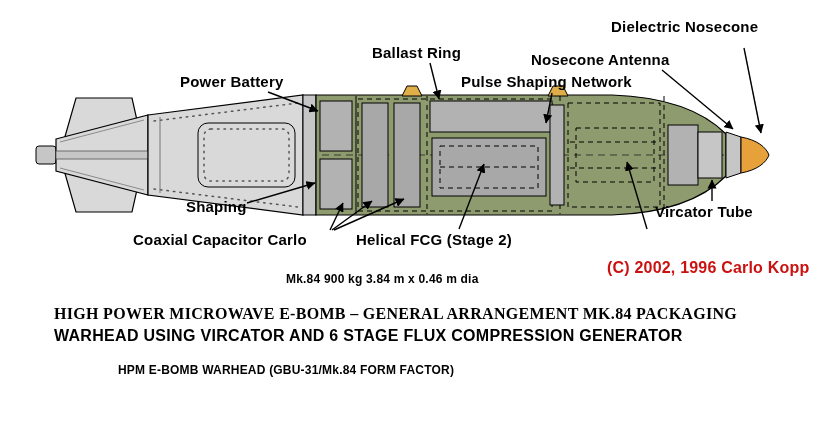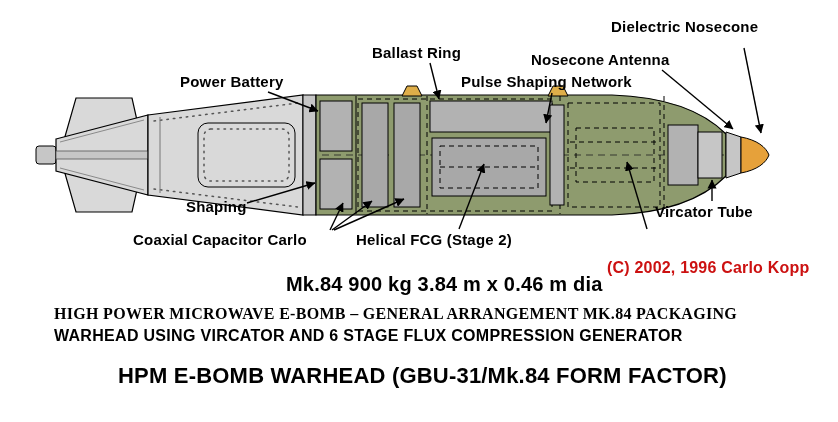--- a/index.html
+++ b/index.html
@@ -6,23 +6,23 @@
   .stage {
     position:relative; width:838px; height:422px; background:#fff;
     font-family:"Liberation Sans", sans-serif; overflow:hidden;
   }
   .stage svg { position:absolute; left:0; top:0; }
   .label {
     position:absolute; font-weight:bold; font-size:15px; color:#000;
     white-space:nowrap; line-height:1.1; letter-spacing:0.2px;
   }
   .copyright { font-size:16px; color:var(--copyright-red,#cc1111); }
-  .spec { font-size:20px; }
+  .spec { font-size:12px; }
   .caption { font-size:16px; letter-spacing:0.3px; }
-  .main-title { font-size:22px; letter-spacing:0.2px;text-align:right; }
+  .main-title { font-size:12px; letter-spacing:0.2px;text-align:right; }
 
   .fill-olive  { fill:var(--body-olive,#8e9b6e); }
   .fill-metal  { fill:var(--metal-light,#d9d9d9); }
   .fill-metal2 { fill:#c6c6c6; }
   .fill-comp   { fill:var(--component-gray,#b2b2b2); }
   .fill-comp2  { fill:#a8a8a8; }
   .fill-orange { fill:var(--nosecone-orange,#e6a13a); }
   .fill-nub    { fill:#dfae49; }
   .ol  { stroke:#000; stroke-width:1.2; }
   .ol2 { stroke:#000; stroke-width:1; }

